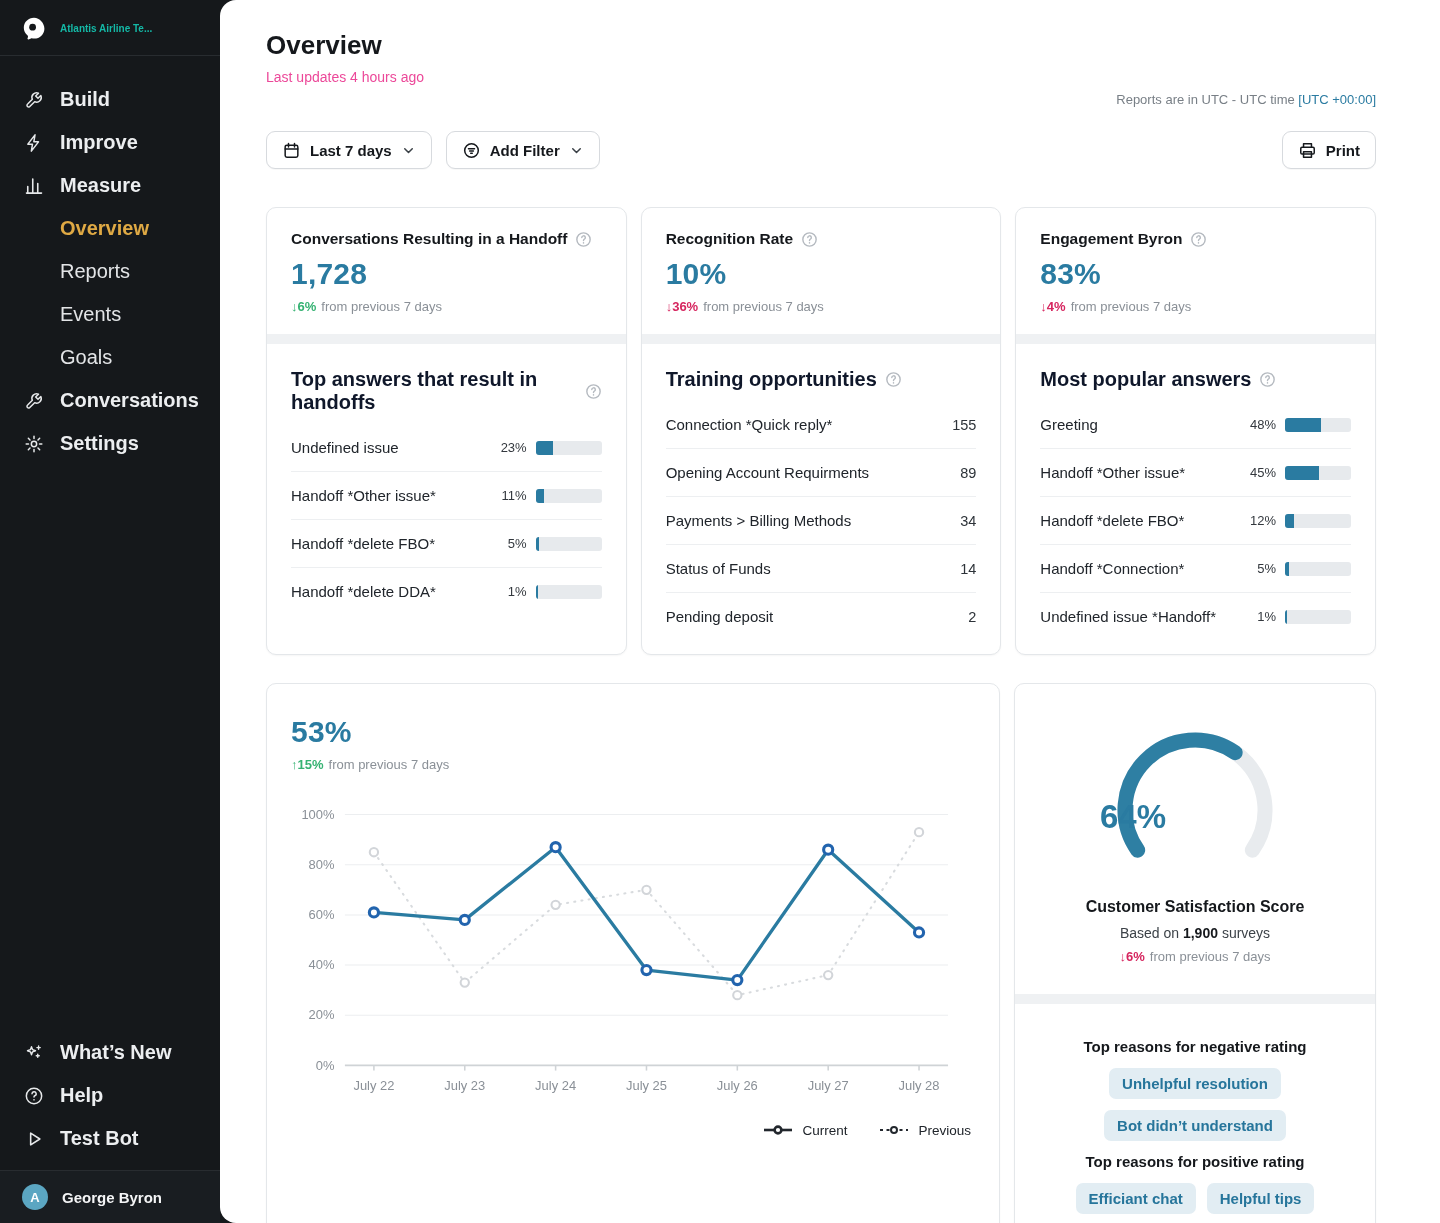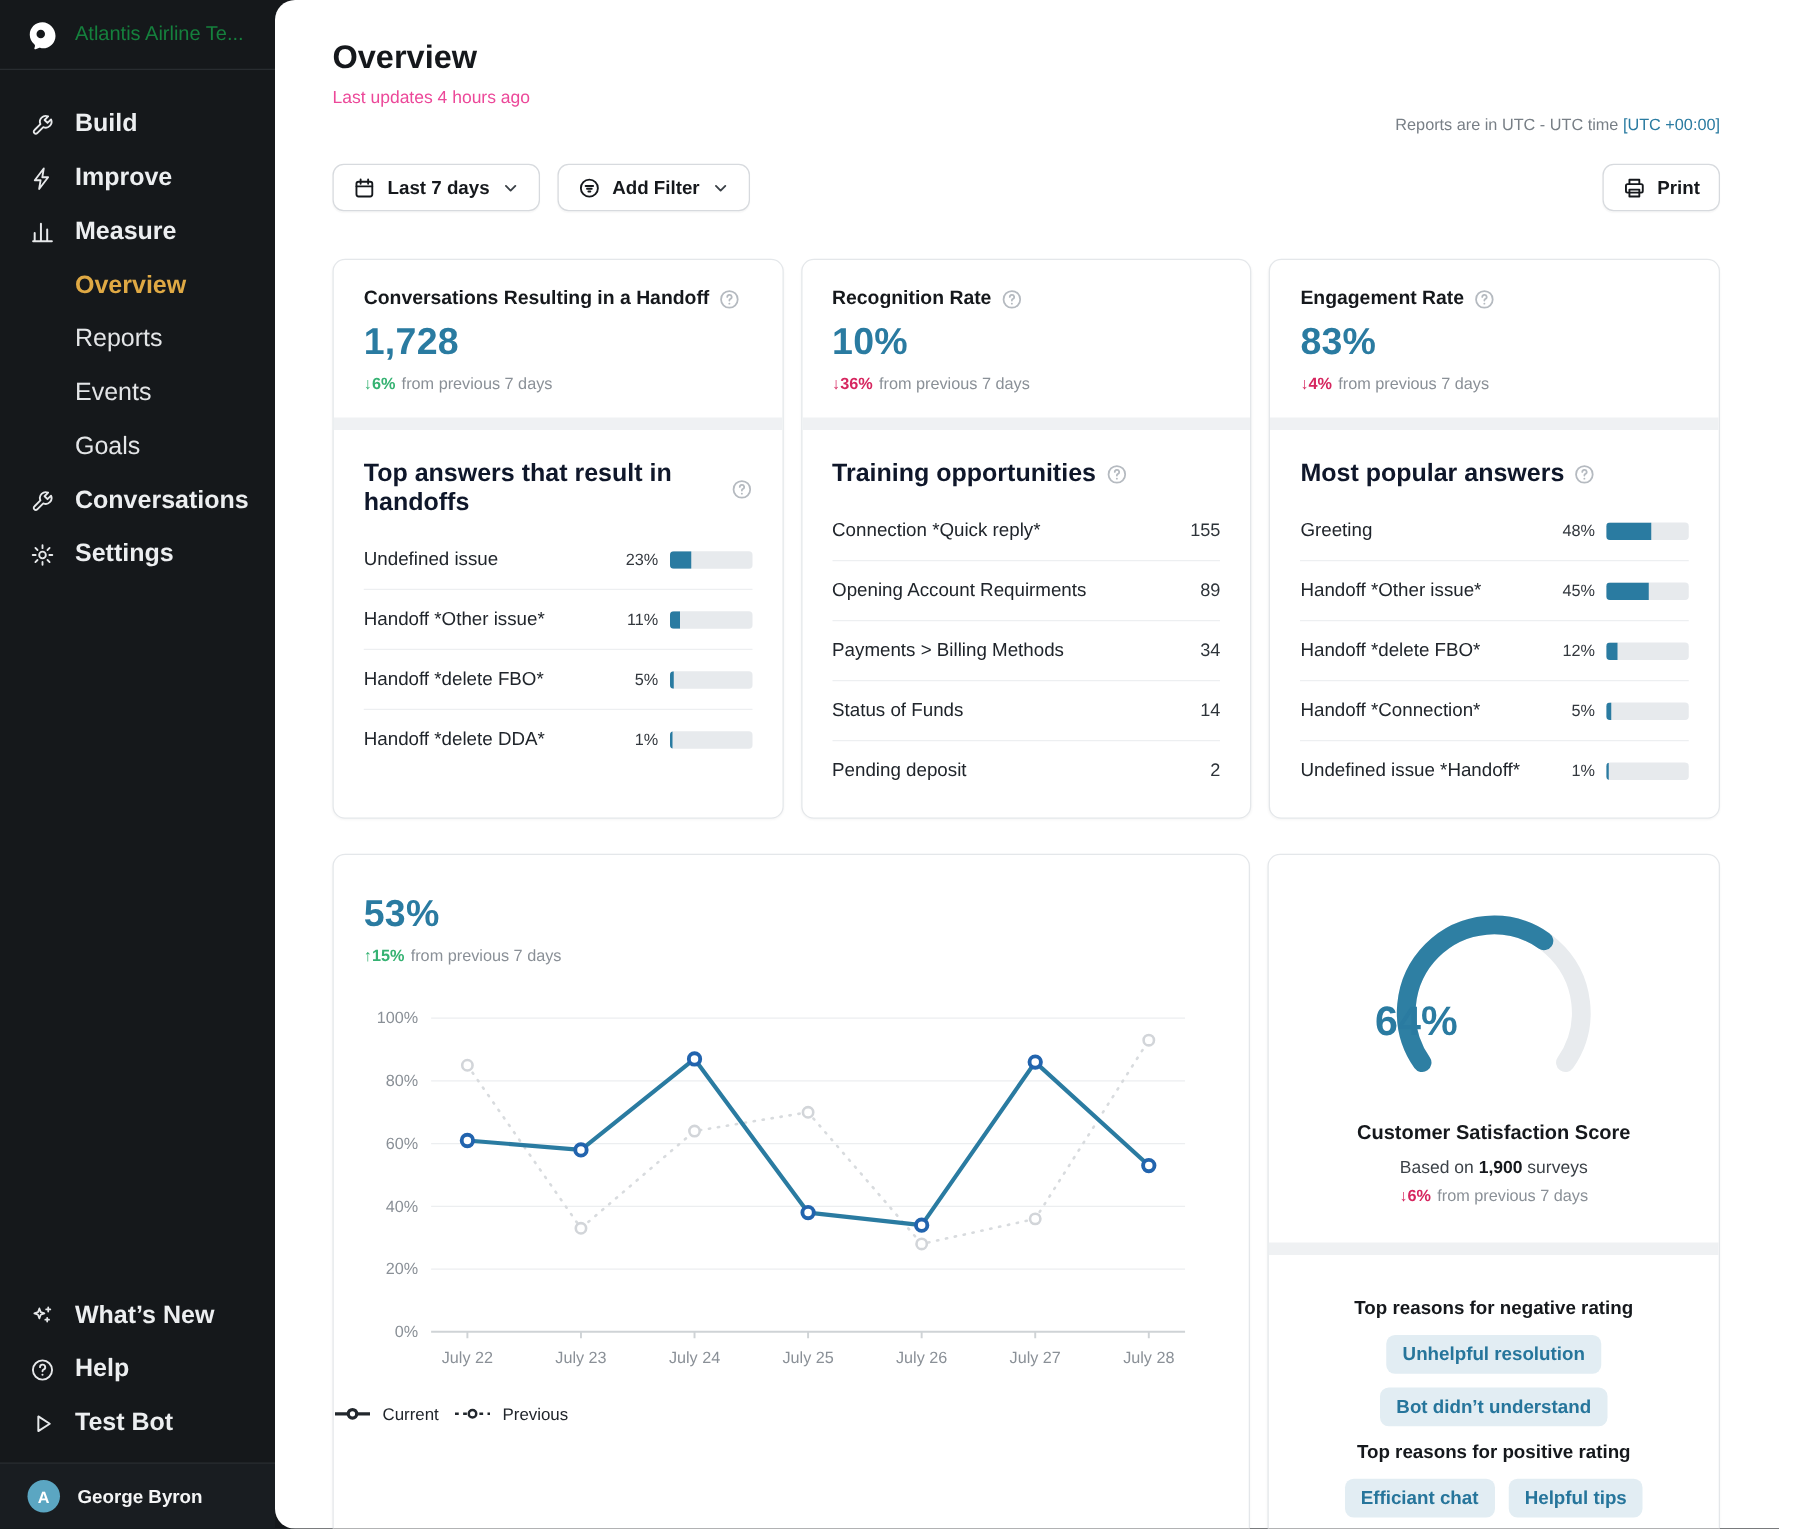--- a/index.html
+++ b/index.html
@@ -4,21 +4,21 @@
 <style>
   * { margin:0; padding:0; box-sizing:border-box; }
   html,body { background:#15181b; }
   body { font-family:"Liberation Sans", sans-serif; color:#15181c; }
   .app { width:1440px; height:1223px; display:flex; overflow:hidden; background:#15181b; }
 
   
   .sidebar { width:220px; flex:0 0 220px; background:#15181b; color:#eceef0; display:flex; flex-direction:column; }
   .side-logo { display:flex; align-items:center; gap:14px; padding:16px 22px 15px; border-bottom:1px solid #282c30; }
   .side-logo .logo-badge { width:24px; height:24px; flex:0 0 24px; }
-  .side-logo .ws-name { font-size:16px; font-weight:400; color:#15803d; white-space:nowrap; overflow:hidden; }
+  .side-logo .ws-name { font-size:10px; font-weight:700; color:#14b8a6; white-space:nowrap; overflow:hidden; }
   .side-nav { padding-top:22px; }
   .nav-item { display:flex; align-items:center; gap:16px; padding:10px 24px; font-size:20px; font-weight:600; color:#eceef0; cursor:pointer; }
   .nav-item .nicon { width:20px; height:20px; flex:0 0 20px; color:#e6e8ea; }
   .nav-item.sub { padding-left:60px; font-weight:500; color:#e3e5e7; }
   .nav-item.active { color:#dfa944; font-weight:700; }
   .side-spacer { flex:1; }
   .side-footer { padding-bottom:10px; }
   .side-user { border-top:1px solid #282c30; background:#191d21; padding:13px 22px; display:flex; align-items:center; gap:14px; }
   .avatar { width:26px; height:26px; border-radius:50%; background:#5ba6c2; color:#fff; font-size:13px; font-weight:700; display:flex; align-items:center; justify-content:center; }
   .side-user .uname { font-size:15px; font-weight:600; color:#f4f5f6; }
@@ -59,21 +59,21 @@
   .lrow:last-child { border-bottom:none; }
   .lrow .llabel { font-size:15px; color:#20252b; }
   .lrow .lright { display:flex; align-items:center; gap:9px; }
   .lrow .lpct { font-size:13px; color:#33383e; min-width:30px; text-align:right; }
   .lrow .lcount { font-size:14.5px; color:#2d3339; }
   .bar { width:66px; height:14px; background:#e7eaed; border-radius:3px; overflow:hidden; }
   .bar-fill { height:100%; background:#2a7ba1; }
 
   
   .chart-wrap { padding:6px 24px 0; }
-  .legend-row { display:flex; justify-content:flex-start; gap:12px; padding:10px 28px 20px 0; }
+  .legend-row { display:flex; justify-content:flex-end; gap:32px; padding:10px 28px 20px 0; }
   .legend-item { display:flex; align-items:center; gap:9px; font-size:13.5px; color:#20252b; }
 
   
   .sat-top { padding:42px 24px 30px; text-align:center; }
   .gauge-box { position:relative; width:190px; height:150px; margin:0 auto; }
   .gauge-val { position:absolute; left:0; right:0; top:72px; text-align:left; font-size:33px; font-weight:700; color:#2a7ba1; }
   .sat-title { margin-top:22px; font-size:16px; font-weight:700; color:#15181c; }
   .sat-based { margin-top:9px; font-size:14px; color:#3c4248; }
   .sat-based b { color:#15181c; }
   .sat-delta { margin-top:8px; font-size:13px; color:#8a9097; display:flex; justify-content:center; align-items:center; gap:5px; }
@@ -353,21 +353,21 @@
               <span class="llabel">Pending deposit</span>
               <span class="lright">
                 <span class="lcount">2</span>
               </span>
             </div>
           </div>
         </section>
         <section class="card">
           <div class="card-head">
             <div class="head-row">
-              <span class="card-title">Engagement Rate</span>
+              <span class="card-title">Engagement Byron</span>
               <span class="help">
                 <svg viewBox="0 0 24 24" fill="none" stroke="currentColor" stroke-width="2" width="17" height="17">
                   <circle cx="12" cy="12" r="9.4"></circle>
                   <path stroke-linecap="round" d="M9.6 9.3a2.5 2.5 0 1 1 3.3 2.4c-.7.3-.9.8-.9 1.6"></path>
                   <circle cx="12" cy="16.8" r="1.1" fill="currentColor" stroke="none"></circle>
                 </svg>
               </span>
             </div>
             <div class="metric-value">83%</div>
             <div class="delta-row">

